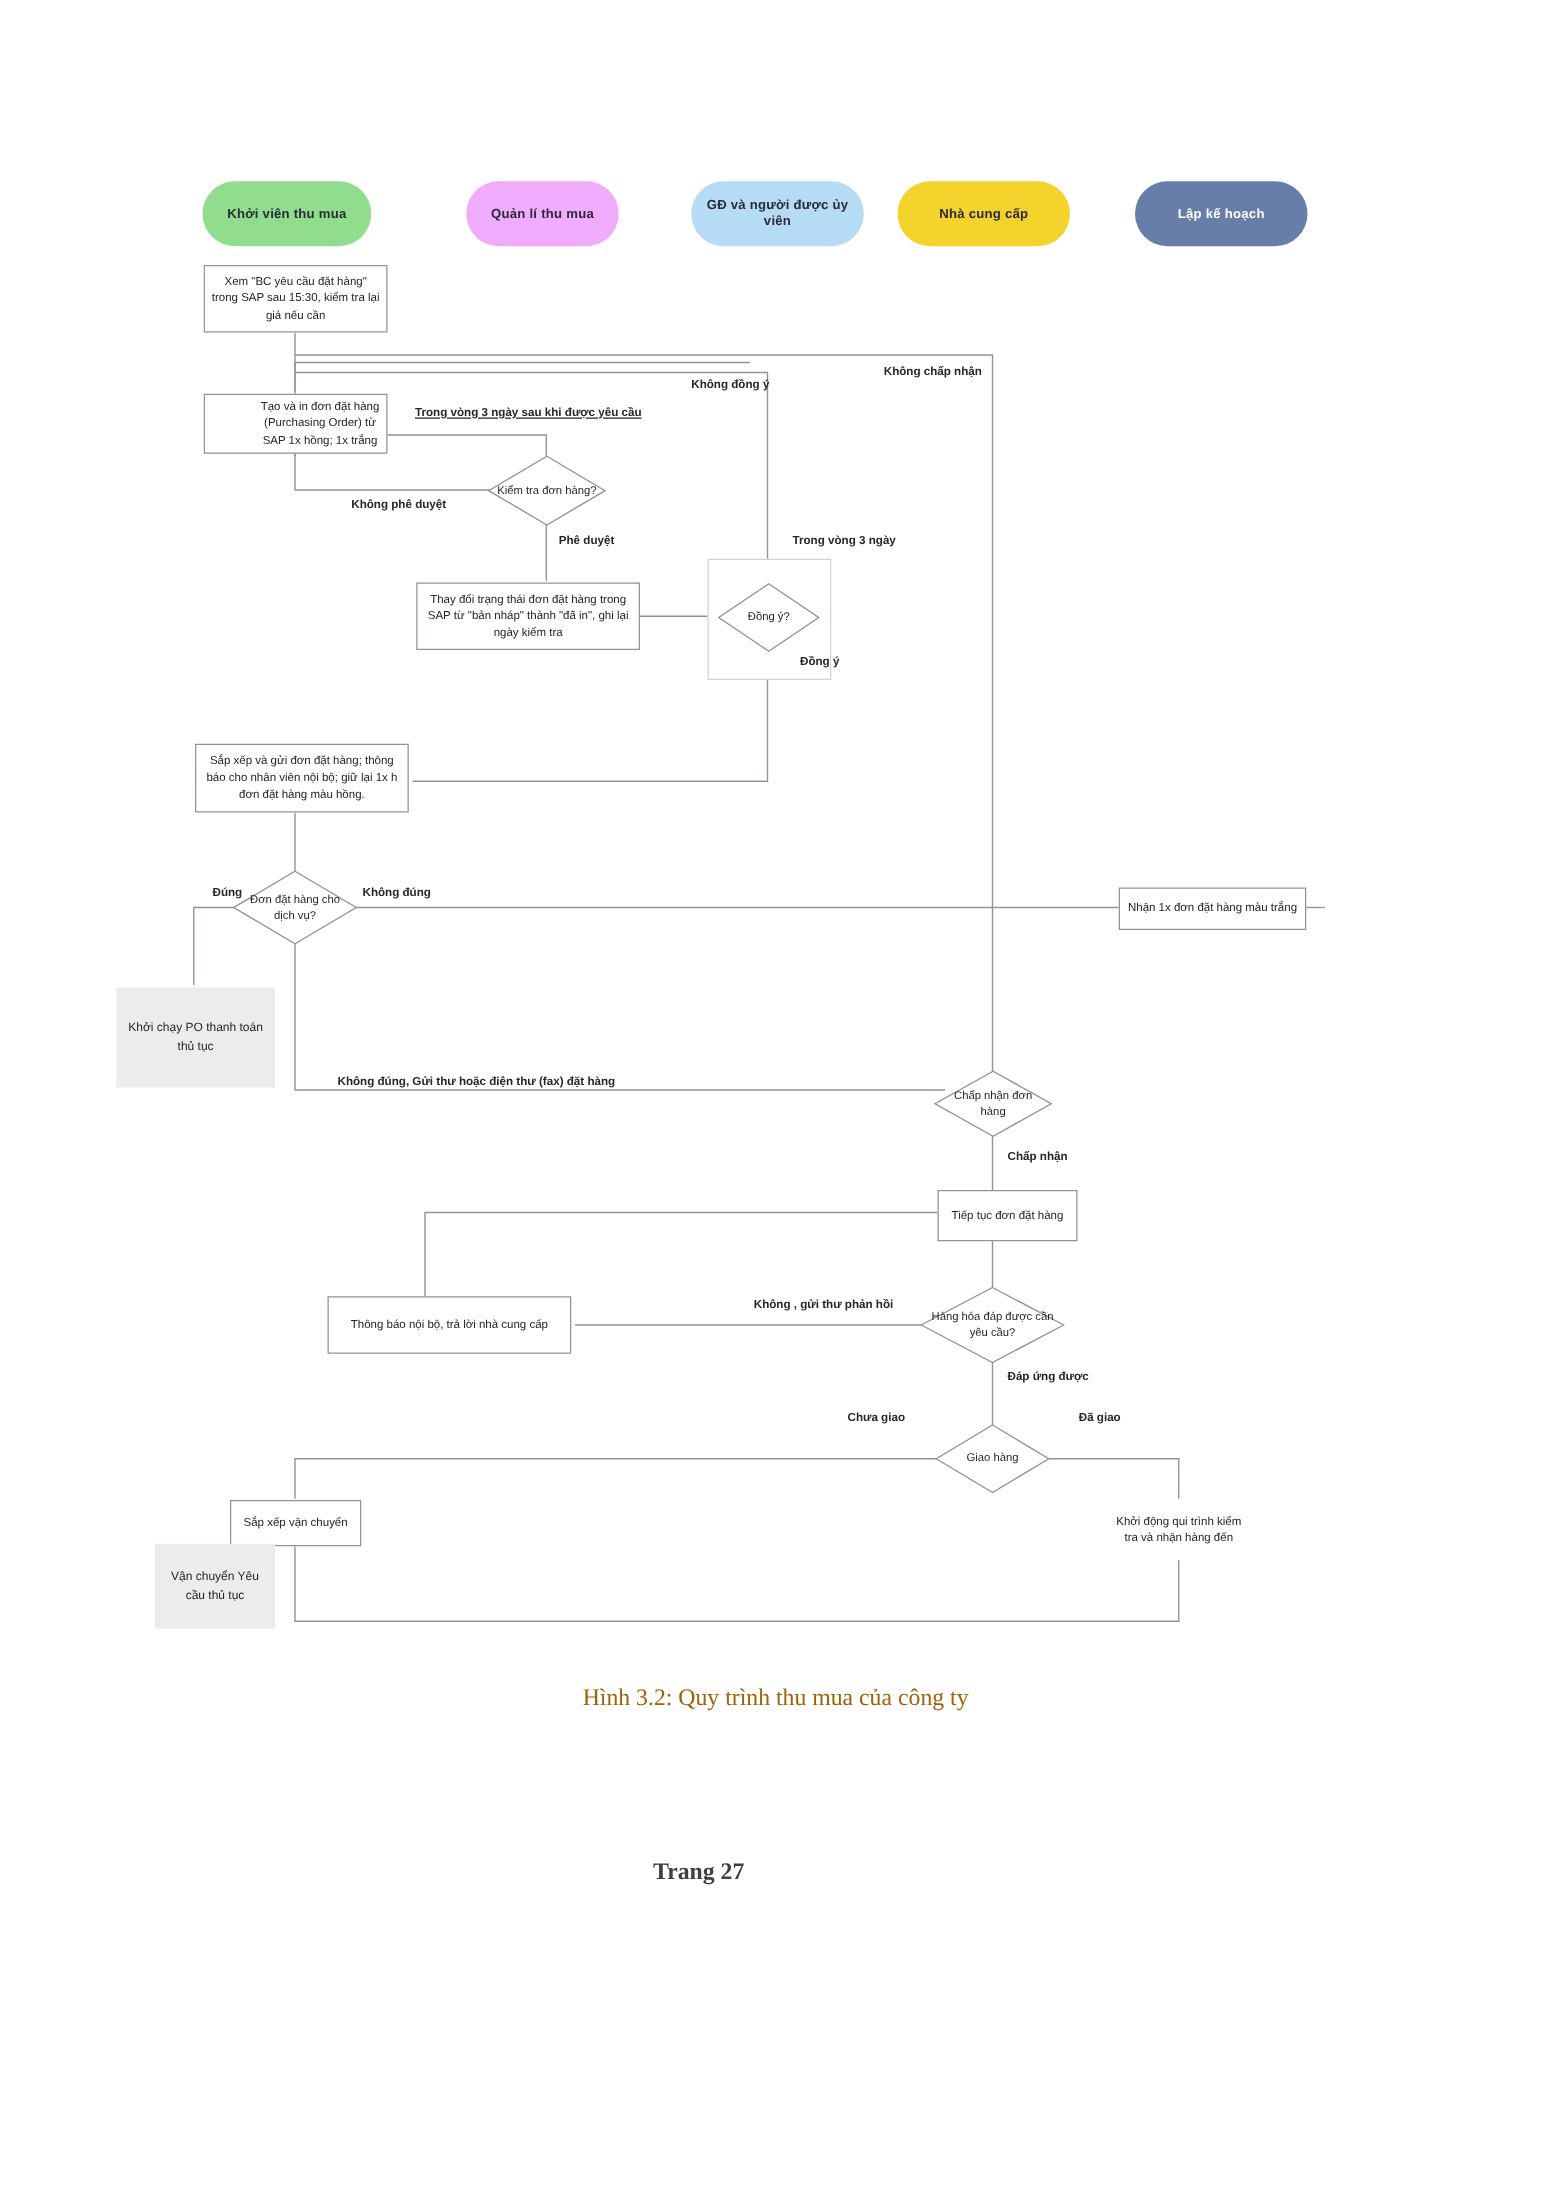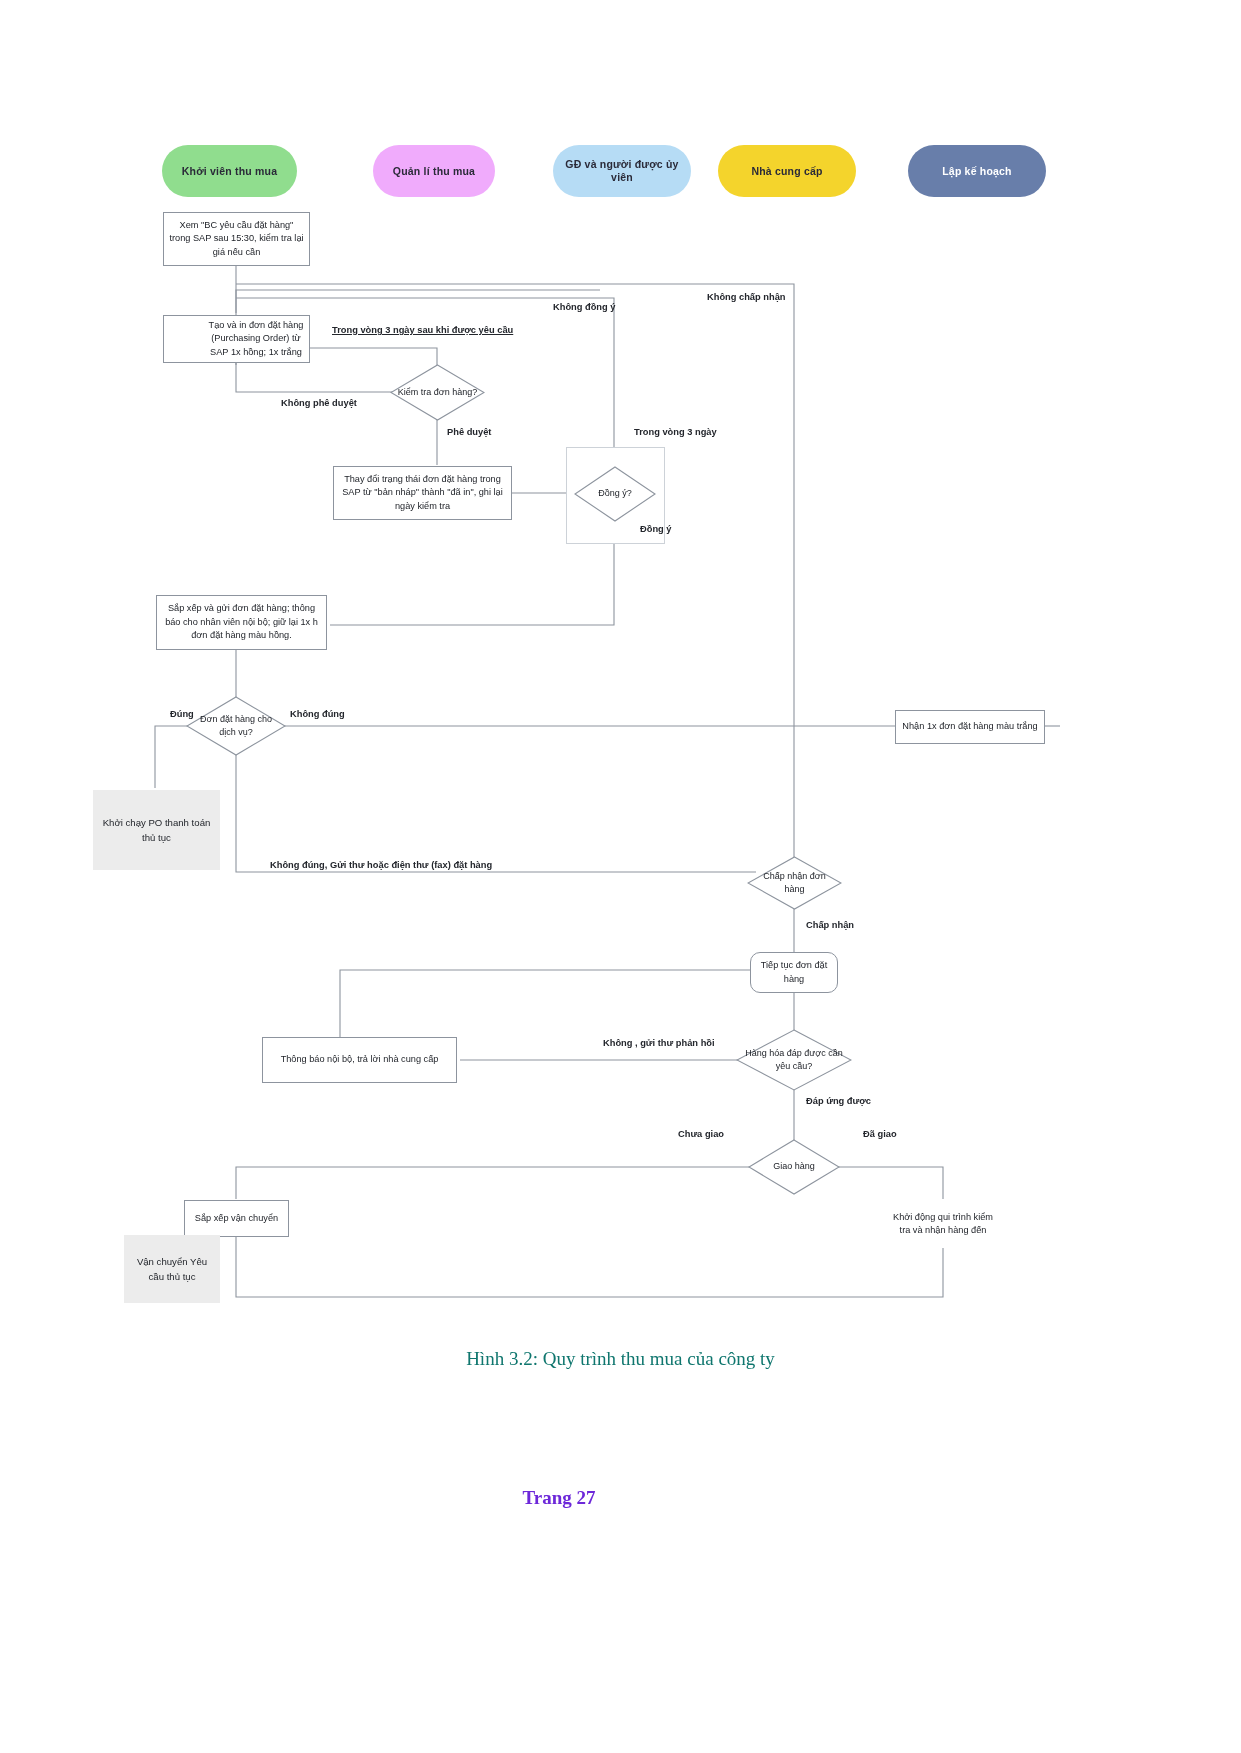--- a/index.html
+++ b/index.html
@@ -71,23 +71,23 @@
     color:#23262c;
     white-space:nowrap;
     line-height:1.2;
   }
 
   .caption{
     position:absolute;
     text-align:center;
     font-family:"Liberation Serif",serif;
   }
-  #fig-caption{left:0;top:1348px;width:1241px;font-size:19px;color:#0f766e;}
+  #fig-caption{left:0;top:1348px;width:1241px;font-size:19px;color:#a16207;}
   #source-note{left:0;top:1407px;width:1241px;font-size:18px;font-style:italic;font-weight:700;color:#111;text-align:center;padding-left:210px;box-sizing:border-box;}
-  #page-number{left:0;top:1487px;width:1118px;font-size:19px;font-weight:700;color:#6d28d9;}
+  #page-number{left:0;top:1487px;width:1118px;font-size:19px;font-weight:700;color:#404040;}
 </style>
 </head>
 <body>
 
 <div id="page">
 
   <svg id="wires" viewBox="0 0 1241 1753">
     <defs>
       <marker id="dot" markerWidth="5" markerHeight="5" refX="2.5" refY="2.5" markerUnits="userSpaceOnUse">
         <circle cx="2.5" cy="2.5" r="2" fill="#55596b"></circle>
@@ -209,21 +209,21 @@
     <span>Nhận 1x  đơn đặt hàng màu trắng</span>
   </div>
 
   <div class="node dec" style="left:747px;top:856px;width:95px;height:54px;">
     <svg class="dec-shape" viewBox="0 0 95 54" preserveAspectRatio="none">
       <polygon points="47.5,1 94,27 47.5,53 1,27" fill="#ffffff" stroke="#8d949e" stroke-width="1.1"></polygon>
     </svg>
     <span class="dec-txt">Chấp nhận đơn hàng</span>
   </div>
 
-  <div class="node proc" style="left:750px;top:952px;width:88px;height:41px;border-radius:10px;">
+  <div class="node proc" style="left:750px;top:952px;width:112px;height:41px;">
     <span>Tiếp tục đơn đặt hàng</span>
   </div>
 
   <div class="node dec" style="left:736px;top:1029px;width:116px;height:62px;">
     <svg class="dec-shape" viewBox="0 0 116 62" preserveAspectRatio="none">
       <polygon points="58,1 115,31 58,61 1,31" fill="#ffffff" stroke="#8d949e" stroke-width="1.1"></polygon>
     </svg>
     <span class="dec-txt">Hàng hóa đáp được cần yêu cầu?</span>
   </div>
 

